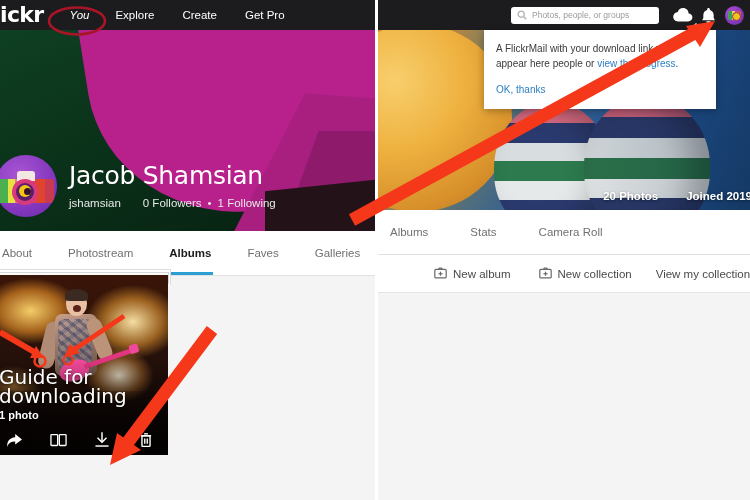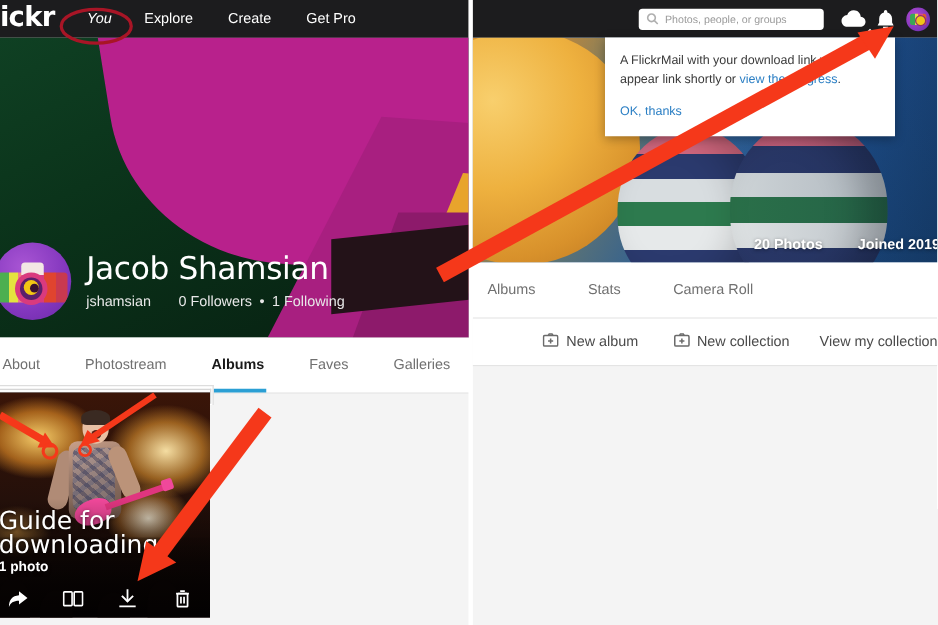--- a/index.html
+++ b/index.html
@@ -41,21 +41,21 @@
   .avatar-sm { width:19px; height:19px; border-radius:50%; margin-left:4px; margin-right:2px;
     overflow:hidden; flex:none; cursor:pointer;
     background:radial-gradient(circle at 35% 35%, #b44bd6 0%, #7a34b5 70%, #5c249a 100%); position:relative; }
   .avatar-sm::after { content:""; position:absolute; left:3px; top:5px; width:13px; height:9px;
     border-radius:2px;
     background:linear-gradient(90deg,#3aa655 0%,#3aa655 28%,#e8d84a 28%,#e8d84a 52%,#d94a8c 52%,#d94a8c 78%,#e05a2b 78%,#e05a2b 100%); }
   .avatar-sm::before { content:""; position:absolute; left:7px; top:6px; width:7px; height:7px;
     border-radius:50%; background:#f0c419; border:1.2px solid #8f2d6e; z-index:2; }
 
   
-  .banner-left { position:relative; height:240px; overflow:hidden;
+  .banner-left { position:relative; height:201px; overflow:hidden;
     background:#0e3a1f; }
   .bl-green { position:absolute; inset:0;
     background:linear-gradient(155deg,#0f4023 0%,#0a3119 45%,#071f11 100%); }
   .bl-pink1 { position:absolute; right:-40px; top:-120px; width:330px; height:300px;
     background:#b8218c; border-radius:0 0 58% 52%; transform:rotate(-9deg); }
   .bl-pink2 { position:absolute; right:-60px; top:70px; width:200px; height:260px;
     background:#a81f80; transform:skewX(-24deg) rotate(4deg); }
   .bl-pink3 { position:absolute; right:-90px; bottom:-30px; width:170px; height:130px;
     background:#8d1a6b; transform:skewX(-20deg); }
   .bl-yellow { position:absolute; right:-14px; top:110px; width:44px; height:120px;
@@ -394,21 +394,21 @@
         <div class="alink">View my collections</div>
       </div>
     </div>
   </div>
 
   <div class="panel-gap"></div>
 
   <div class="popup">
     <div class="popup-text">
       <span>A FlickrMail with your download link will</span><br>
-      <span>appear link shortly or </span><span class="popup-link">view the progress</span><span>.</span>
+      <span>appear here people or </span><span class="popup-link">view the progress</span><span>.</span>
     </div>
     <div class="popup-ok">OK, thanks</div>
   </div>
 
   <svg class="anno" viewBox="0 0 750 500">
     <defs>
       <marker id="ah" markerWidth="4.2" markerHeight="4.2" refX="2.1" refY="2.1" orient="auto">
         <path d="M0,0 L4.2,2.1 L0,4.2 L1.1,2.1 Z" fill="#f5381a"></path>
       </marker>
     </defs>

